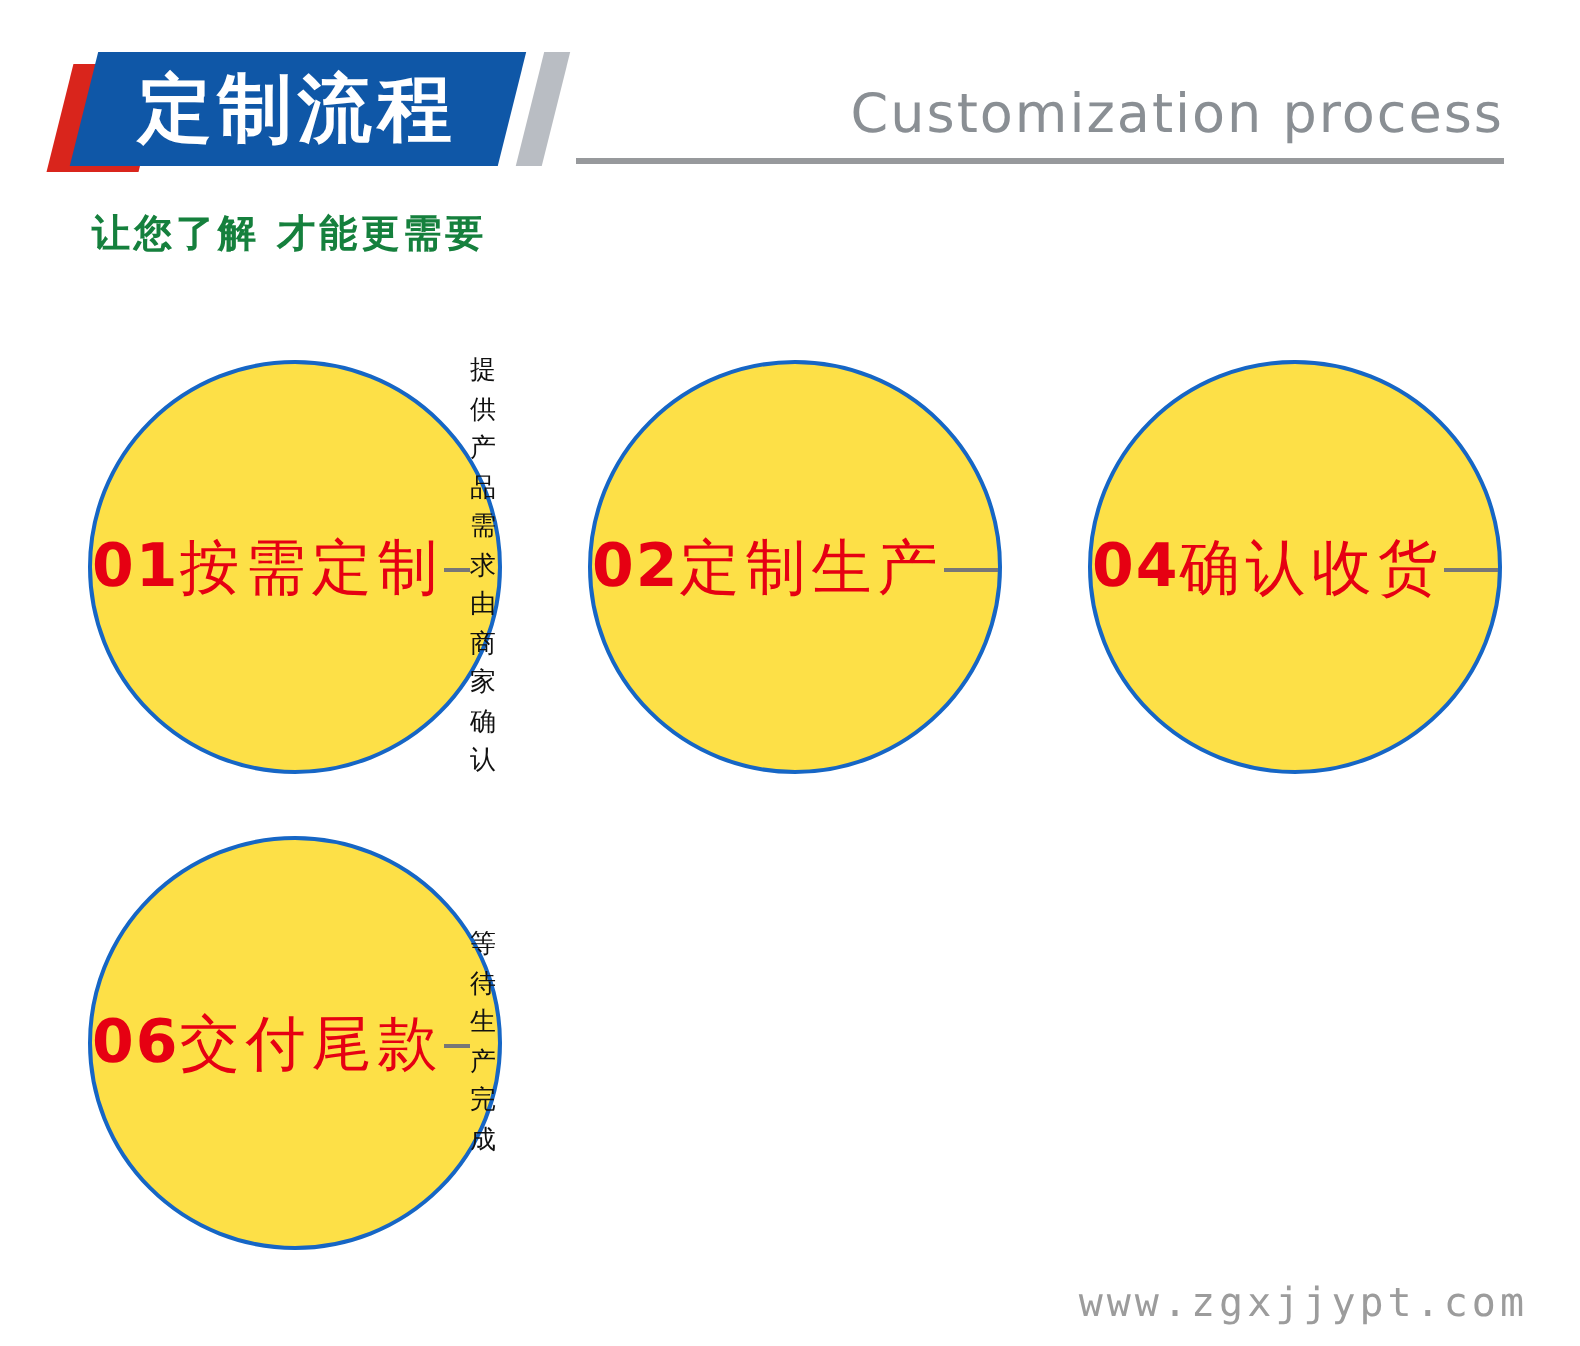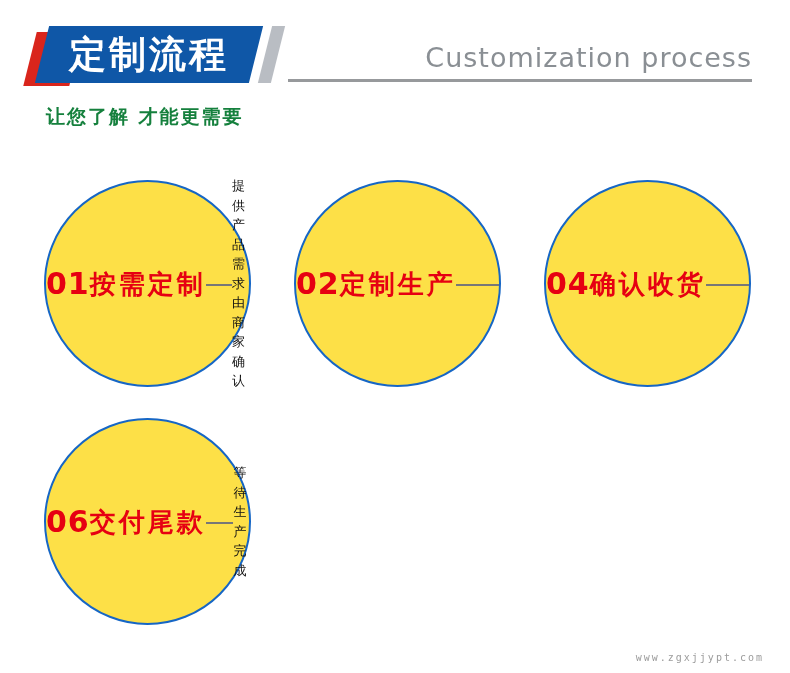--- a/index.html
+++ b/index.html
@@ -82,22 +82,22 @@
   }
   .step-number {
     color:#e60012;
     font-size:30px;
     font-weight:bold;
     letter-spacing:1px;
     line-height:1.1;
   }
   .step-title {
     color:#e60012;
-    font-size:26px;
-    font-weight:bold;
+    font-size:30px;
+    font-weight:normal;
     letter-spacing:3px;
     line-height:1.2;
     margin-top:3px;
     white-space:nowrap;
   }
   .step-divider {
     width:150px; height:2px;
     background:#777777;
     margin:11px 0 9px 0;
   }
@@ -106,21 +106,21 @@
     font-size:13px;
     line-height:1.5;
     white-space:pre-line;
     letter-spacing:1px;
   }
 
   
   .watermark {
     position:absolute; right:26px; bottom:10px;
     color:#9c9c9c;
-    font-size:10px;
+    font-size:20px;
     letter-spacing:2px;
     font-family:"DejaVu Sans Mono","Liberation Mono",monospace;
   }
 </style>
 </head>
 <body>
 
 <div class="header">
   <div class="banner-red"></div>
   <div class="banner-blue">

